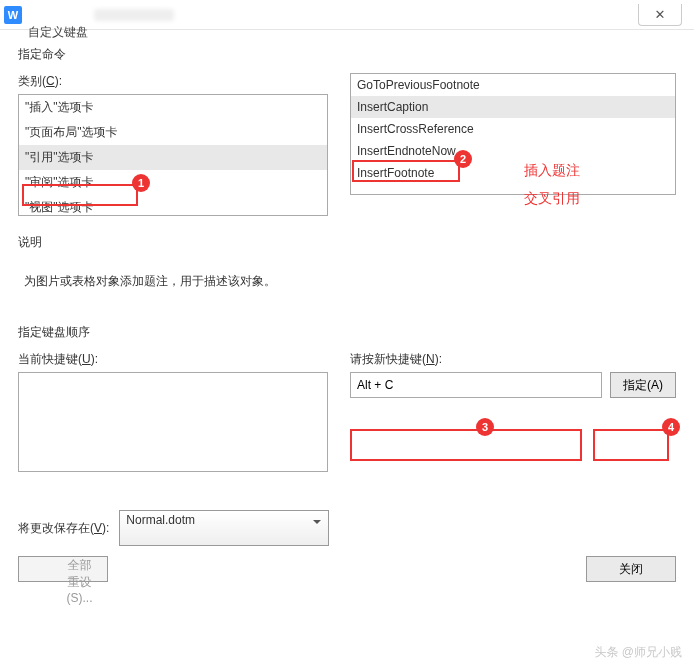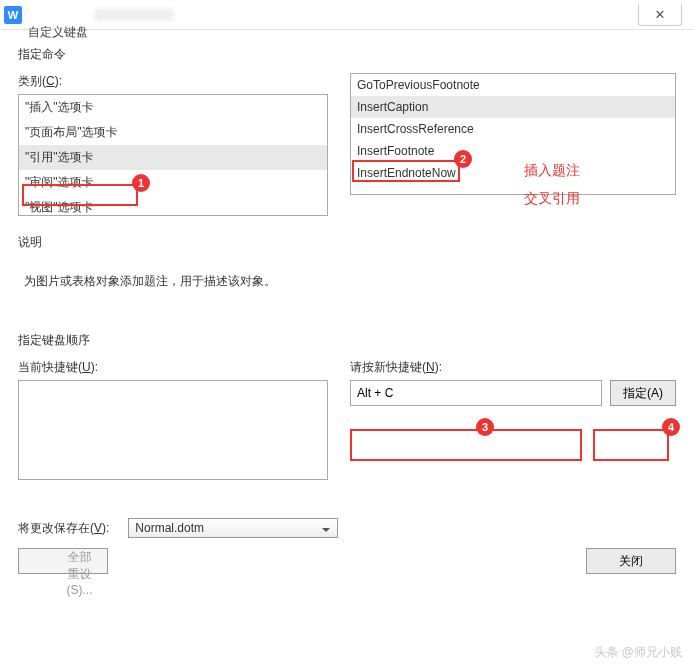--- a/index.html
+++ b/index.html
@@ -28,32 +28,32 @@
 .listbox .item.sel-hl { background: #e8e8e8; }
 
 .cmd-head { display: flex; align-items: center; gap: 6px; margin-bottom: 4px; }
 .search { flex: 1; position: relative; }
 .search input { width: 100%; height: 22px; padding: 2px 22px 2px 6px; border: 1px solid #aaa; font-size: 12px; color: #888; }
 .search .sicon { position: absolute; right: 4px; top: 3px; color: #888; font-size: 13px; }
 
 .desc-block { margin-top: 18px; }
 .desc-text { padding: 12px 6px 26px 6px; font-size: 12px; color: #333; }
 
-.kb-seq { margin-top: 16px; }
+.kb-seq { margin-top: 8px; }
 .kb-row { display: flex; gap: 22px; margin-top: 4px; }
 .kb-col-left { flex: 0 0 310px; }
 .kb-col-right { flex: 1; display: flex; gap: 8px; align-items: center; }
 
 .textarea { border: 1px solid #aaa; background: #fff; height: 100px; width: 100%; padding: 4px; font-size: 12px; }
 .input-text { border: 1px solid #aaa; height: 26px; padding: 3px 6px; font-size: 12px; flex: 1; }
 .btn { height: 26px; border: 1px solid #999; background: #eaeaea; padding: 0 12px; font-size: 12px; cursor: pointer; }
 .btn.disabled { color: #999; background: #f4f4f4; padding-left: 45px; }
 
 .bottom { margin-top: 38px; display: flex; align-items: center; gap: 10px; }
-.select { height: 20px; border: 1px solid #999; background: linear-gradient(#fff,#eee); padding: 2px 22px 2px 6px; font-size: 12px; position: relative; width: 210px; display: flex; align-items: flex-start; margin-left: 9px; }
+.select { height: 36px; border: 1px solid #999; background: linear-gradient(#fff,#eee); padding: 2px 22px 2px 6px; font-size: 12px; position: relative; width: 210px; display: flex; align-items: flex-start; }
 .select::after { content: ""; position: absolute; right: 7px; top: 9px; border: 4px solid transparent; border-top-color: #555; }
 
 .footer { margin-top: 10px; display: flex; }
 .footer .btn { width: 90px; }
 .footer .right { margin-left: auto; }
 
 .red-box { position: absolute; border: 2px solid #e33; pointer-events: none; }
 .badge { position: absolute; width: 18px; height: 18px; border-radius: 50%; background: #e33; color: #fff; font-size: 11px; font-weight: bold; display: flex; align-items: center; justify-content: center; pointer-events: none; }
 .red-text { position: absolute; color: #e33; font-size: 14px; font-weight: 500; pointer-events: none; }
 
@@ -89,22 +89,22 @@
           <div class="item selected">"引用"选项卡</div>
           <div class="item">"审阅"选项卡</div>
           <div class="item">"视图"选项卡</div>
         </div>
     </div>
     <div class="col">
       <div class="listbox" id="cmdbox">
           <div class="item">GoToPreviousFootnote</div>
           <div class="item sel-hl">InsertCaption</div>
           <div class="item">InsertCrossReference</div>
+          <div class="item">InsertEndnoteNow</div>
           <div class="item">InsertFootnote</div>
-          <div class="item">InsertEndnoteNow</div>
         </div>
     </div>
   </div>
 
   <div class="desc-block">
     <div class="section-title">说明</div>
     <div class="desc-text">为图片或表格对象添加题注，用于描述该对象。</div>
   </div>
 
   <div class="kb-seq">

